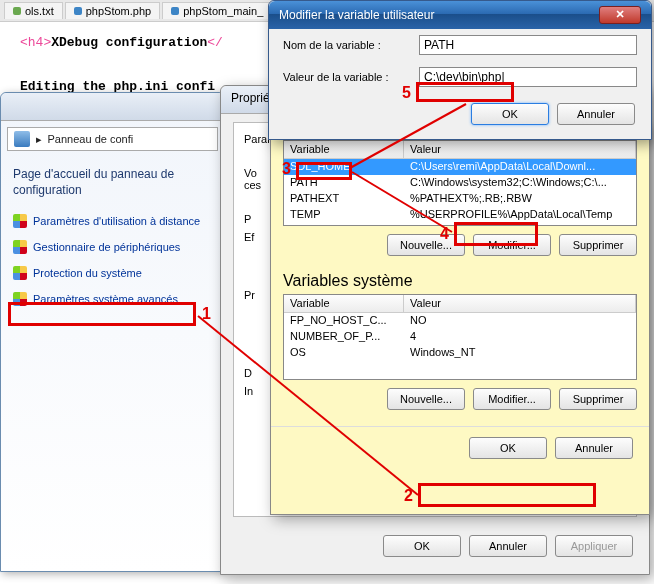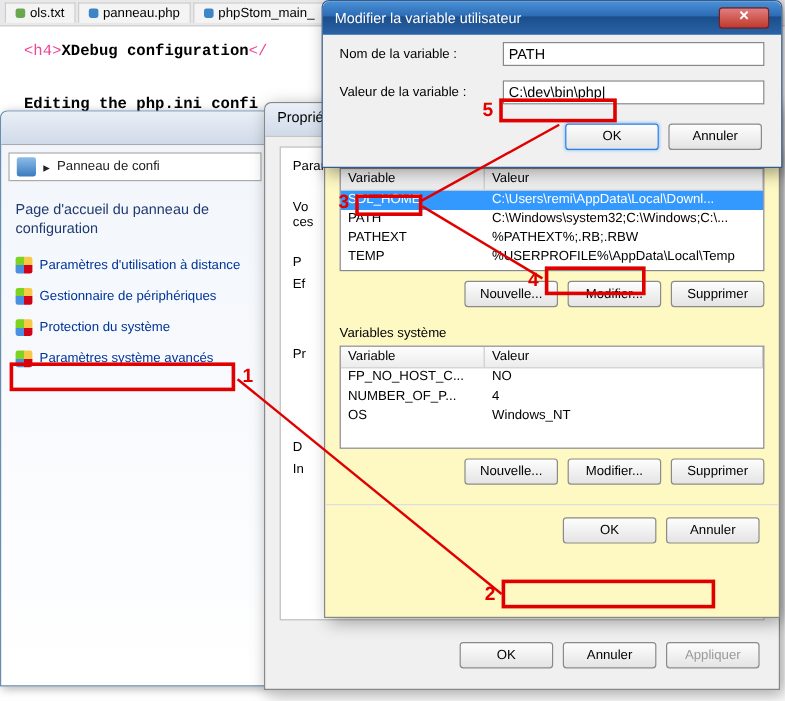--- a/index.html
+++ b/index.html
@@ -23,21 +23,21 @@
 .navitem { display: flex; align-items: center; gap: 6px; color: #003399; font-size: 11px; padding: 6px 0; cursor: pointer; }
 .navitem .shield { width:14px;height:14px; background: conic-gradient(#f7c948 0 25%, #d0021b 25% 50%, #4a90e2 50% 75%, #7ed321 75% 100%); border-radius:2px; flex-shrink:0;}
 
 .props-dialog { position: absolute; left: 220px; top: 85px; width: 430px; height: 490px; background: #f0f0f0; border: 1px solid #888; box-shadow: 4px 4px 14px rgba(0,0,0,0.35); border-radius: 6px 6px 0 0; }
 .props-dialog .titlebar { height: 28px; background: linear-gradient(#eaf0f8,#d0dae8); color: #000; padding: 5px 10px; font-size: 12px; border-radius:6px 6px 0 0; border-bottom:1px solid #aaa;}
 .btnrow { display:flex; gap:8px; justify-content:flex-end; padding:10px 16px;}
 .w7btn { min-width:78px; height:22px; background:linear-gradient(#fdfdfd,#e4e4e4); border:1px solid #8a8a8a; border-radius:3px; font-size:11px; cursor:pointer; padding: 0 10px;}
 
 .env-dialog { position: absolute; left: 270px; top: 125px; width: 380px; height: 390px; background: #fef9c3; border: 1px solid #888; box-shadow: 4px 4px 14px rgba(0,0,0,0.35);}
 .group { margin: 8px 12px; }
-.group-title { font-size:11px; margin-bottom:4px; color:#000;}
+.group-title { font-size:16px; margin-bottom:4px; color:#000;}
 .listbox { border:1px solid #888; background:#fff; height:86px; overflow:hidden; }
 .listhead { display:flex; background:linear-gradient(#fdfdfd,#ececec); border-bottom:1px solid #ccc; height:18px;}
 .listhead div { padding:2px 6px; font-size:11px; border-right:1px solid #ccc;}
 .listrow { display:flex; font-size:11px; height:16px;}
 .listrow div { padding:1px 6px; white-space:nowrap; overflow:hidden; }
 .col1 { width:120px; flex-shrink:0;}
 .col2 { flex:1; }
 .listrow.sel { background:#3399ff; color:#fff;}
 
 .edit-dialog { position: absolute; left: 268px; top: 0; width: 384px; height: 140px; background: #f0f0f0; border: 1px solid #365a8c; box-shadow: 4px 4px 14px rgba(0,0,0,0.4); border-radius: 6px 6px 0 0;}
@@ -56,21 +56,21 @@
 <body>
 
 <div class="editor-bg">
   <div class="tabs">
     <div class="tab">
         <span class="dot"></span>
         <span>ols.txt</span>
       </div>
     <div class="tab">
         <span class="dotb"></span>
-        <span>panneau.php</span>
+        <span>phpStom.php</span>
       </div>
     <div class="tab">
         <span class="dotb"></span>
         <span>phpStom_main_</span>
       </div>
   </div>
   <div class="code">
     <div><span class="tag">&lt;h4&gt;</span><span class="txt">XDebug configuration</span><span class="tag">&lt;/</span></div>
     <div>&nbsp;</div>
     <div class="txt">Editing the php.ini confi</div>

